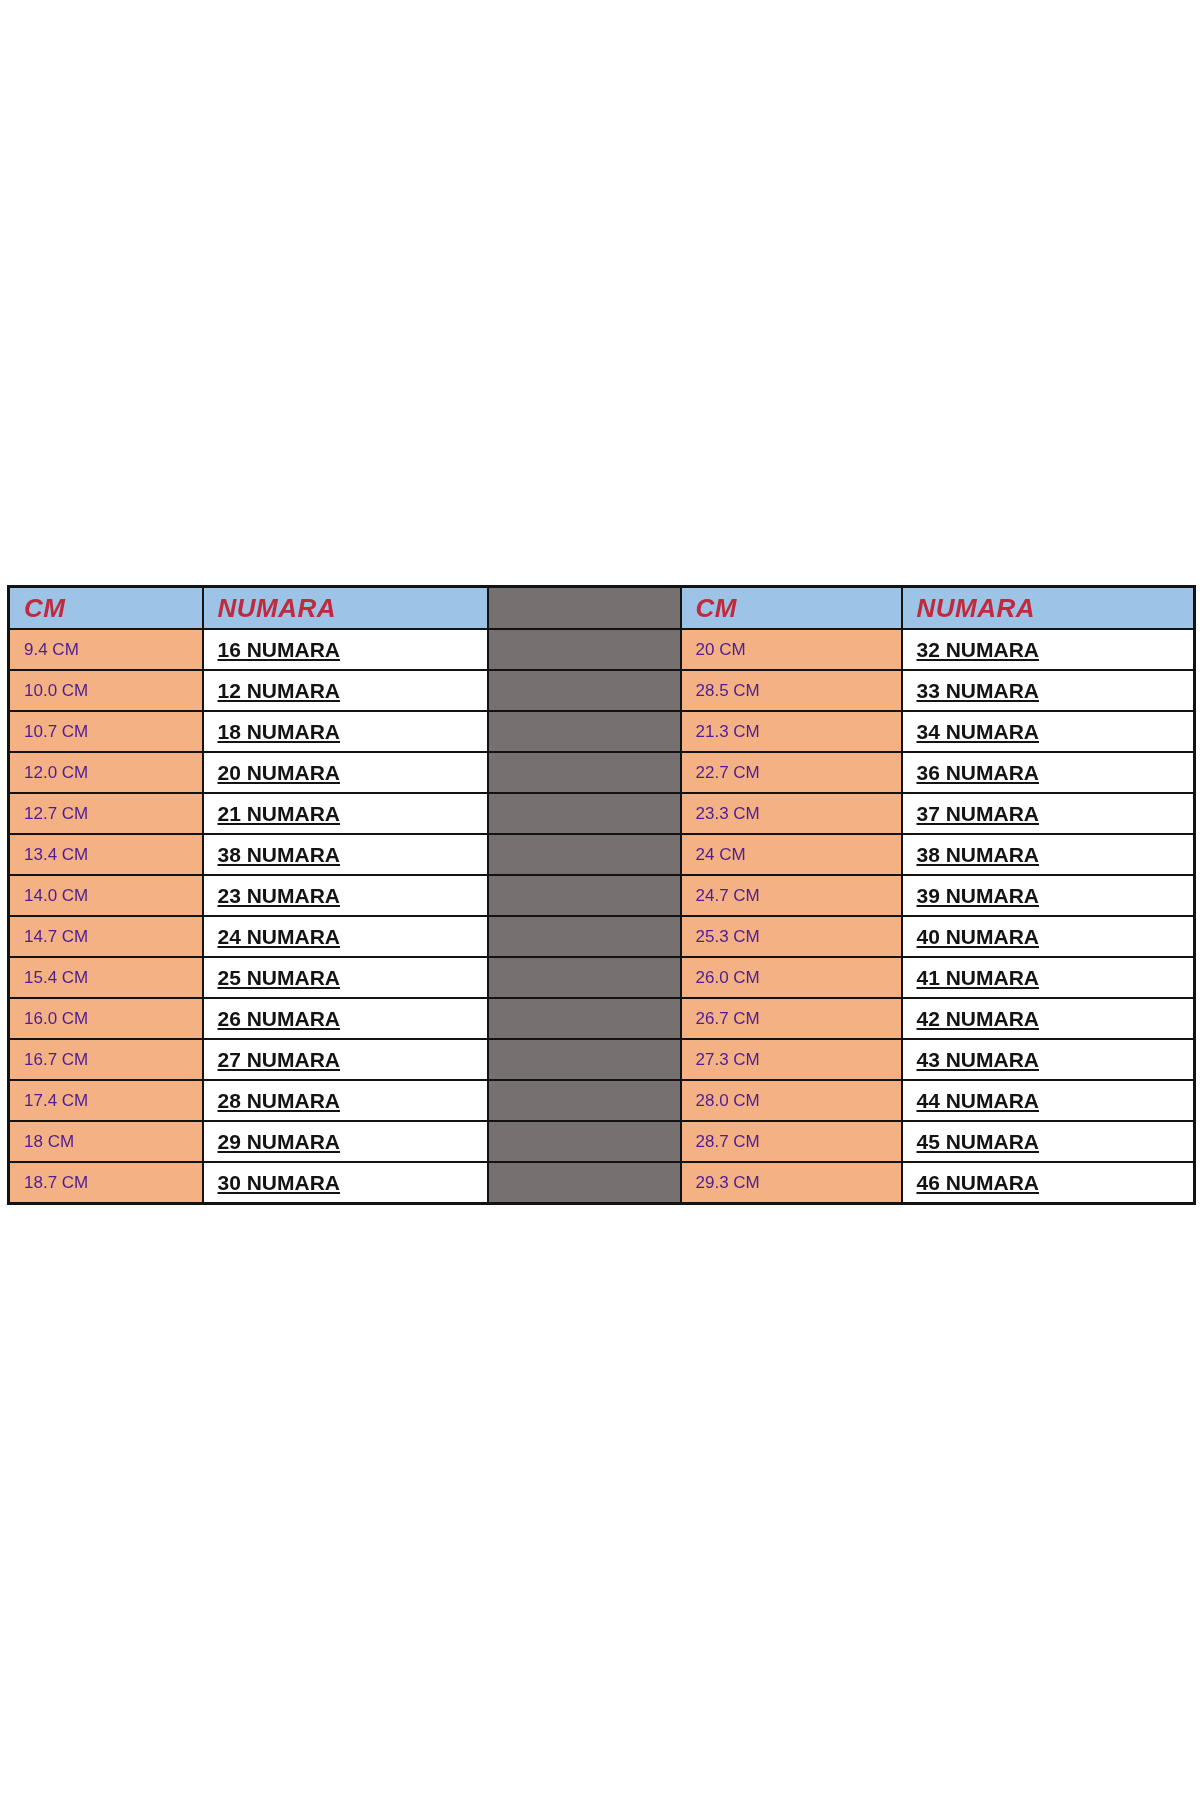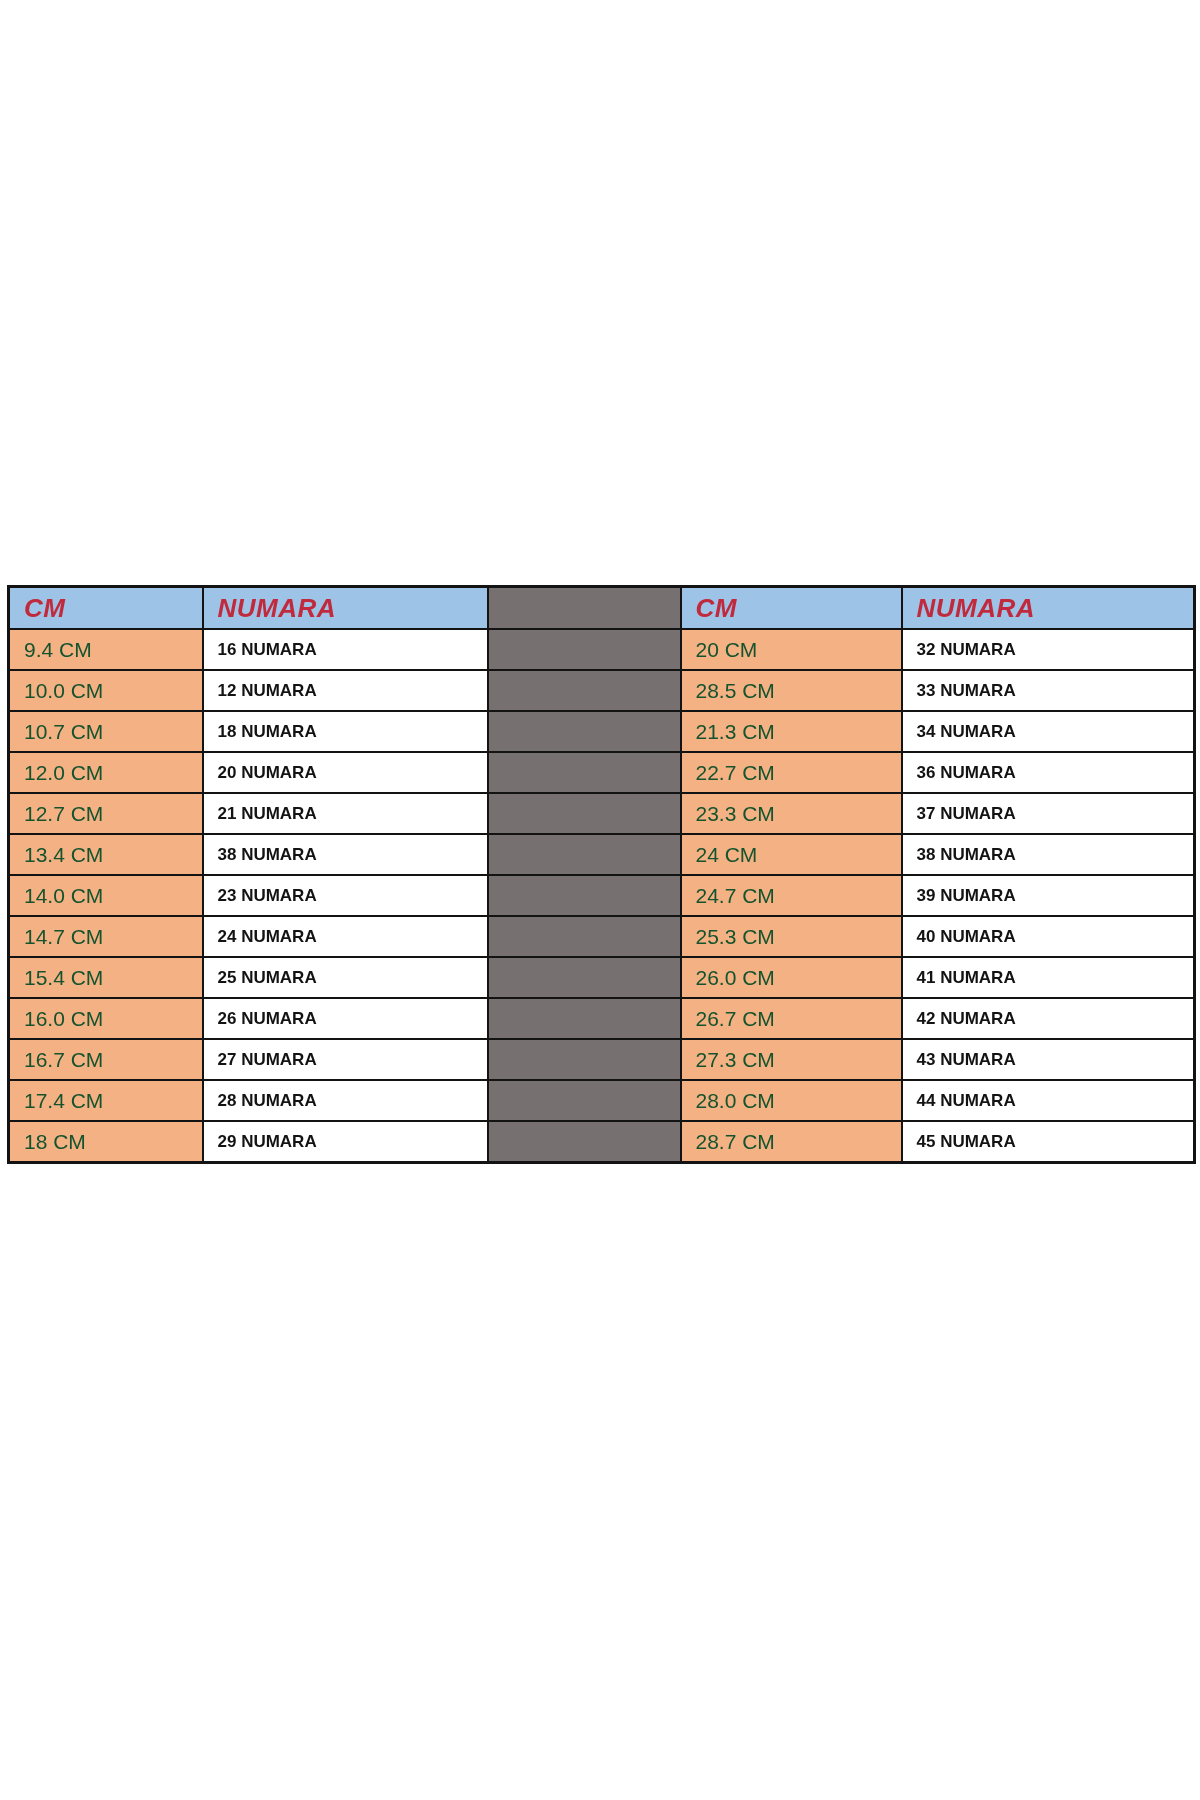--- a/index.html
+++ b/index.html
@@ -35,30 +35,31 @@
     background: #9dc3e6;
     color: #c02a3c;
     font-size: 26px;
     font-weight: bold;
     letter-spacing: 0.5px;
     font-style: italic;
   }
   td.cm {
     height: 39px;
     background: #f4b183;
-    color: #14532d;
-    font-size: 21px;
+    color: #4c1d95;
+    font-size: 17px;
     font-weight: normal;
   }
   td.numara {
     height: 39px;
     background: #ffffff;
     color: #131313;
-    font-size: 17px;
+    font-size: 21px;
     font-weight: bold;
+    text-decoration: underline;
   }
   .spacer {
     background: #767070;
     padding: 0;
   }
 </style>
 </head>
 <body>
 
 <table class="size-chart">
@@ -163,14 +164,21 @@
         <td class="cm">28.0 CM</td>
         <td class="numara">44 NUMARA</td>
       </tr>
       <tr>
         <td class="cm">18 CM</td>
         <td class="numara">29 NUMARA</td>
         <td class="spacer"></td>
         <td class="cm">28.7 CM</td>
         <td class="numara">45 NUMARA</td>
       </tr>
+      <tr>
+        <td class="cm">18.7 CM</td>
+        <td class="numara">30 NUMARA</td>
+        <td class="spacer"></td>
+        <td class="cm">29.3 CM</td>
+        <td class="numara">46 NUMARA</td>
+      </tr>
     </tbody>
 </table>
 
 </body></html>

